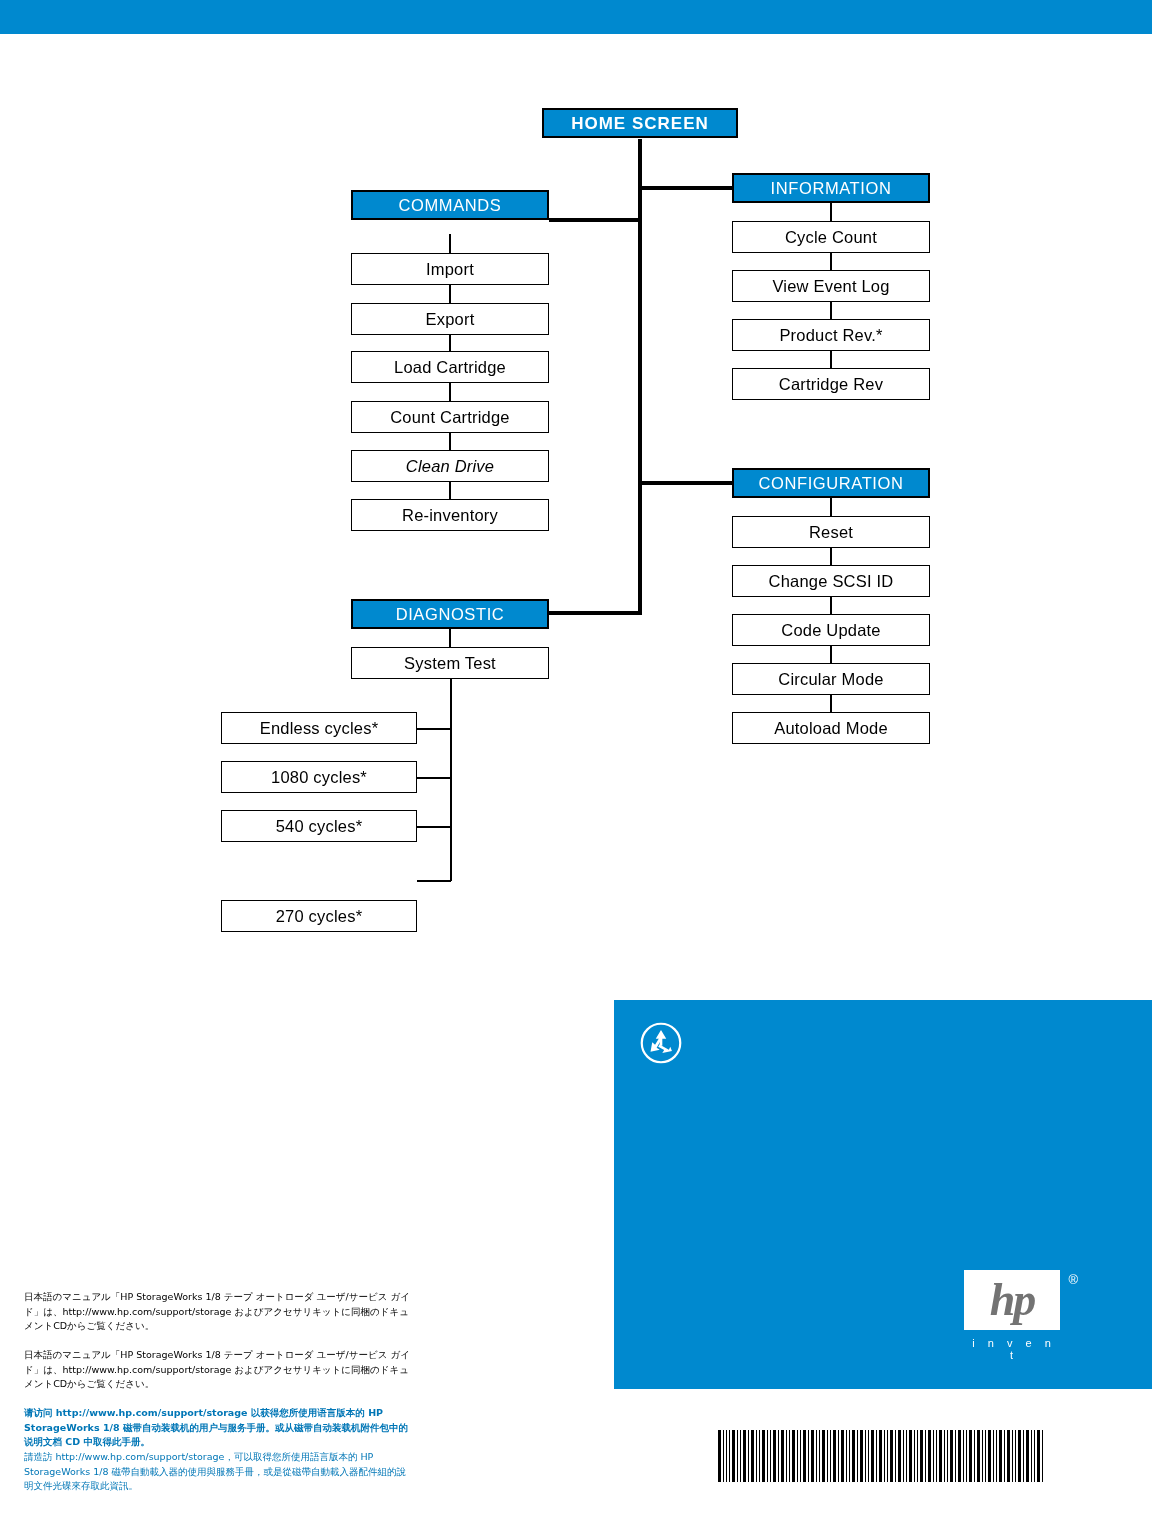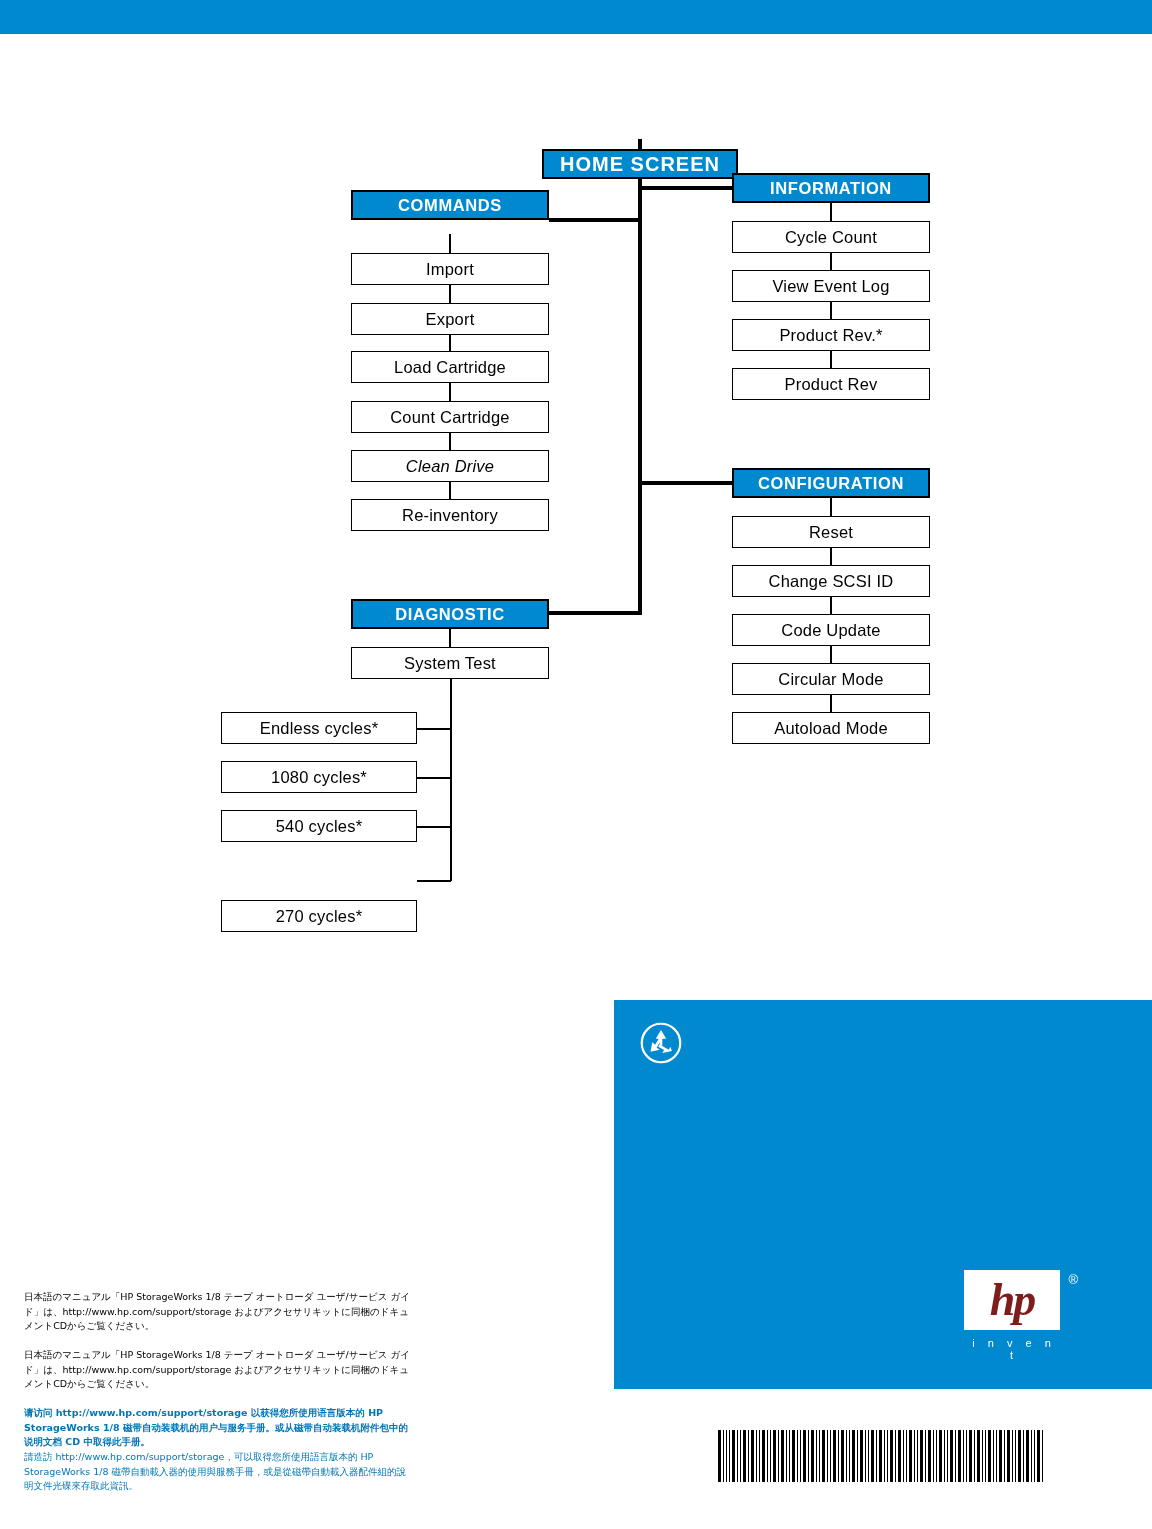--- a/index.html
+++ b/index.html
@@ -38,32 +38,31 @@
     font-size: 16.5px;
     line-height: 1;
     display: flex;
     align-items: center;
     justify-content: center;
     letter-spacing: 0.2px;
   }
   .node.header {
     background: #0089cf;
     color: #ffffff;
-    font-weight: bold;
+    font-weight: normal;
     border: 2.5px solid #000;
     letter-spacing: 0.6px;
   }
   .node.title {
     background: #0089cf;
     color: #ffffff;
     font-weight: bold;
     border: 2.5px solid #000;
-    font-size: 20px;
+    font-size: 17px;
     letter-spacing: 1px;
-    margin-top: 41px;
   }
   .line {
     position: absolute;
     background: #000;
   }
   .footnote {
     position: absolute;
     font-size: 14.5px;
     color: #000;
     letter-spacing: 0.2px;
@@ -98,21 +97,21 @@
     position: relative;
     display: flex;
     align-items: center;
     justify-content: center;
   }
   .hp-box span {
     font-family: "Liberation Serif", serif;
     font-style: italic;
     font-weight: bold;
     font-size: 46px;
-    color: #7f1d1d;
+    color: #737373;
     line-height: 1;
     letter-spacing: -2px;
   }
   .hp-reg {
     position: absolute;
     right: -18px;
     top: 2px;
     color: #ffffff;
     font-size: 13px;
   }
@@ -199,21 +198,21 @@
   <div class="node" style="left:351px; top:303px; width:198px; height:32px;">Export</div>
   <div class="node" style="left:351px; top:351px; width:198px; height:32px;">Load Cartridge</div>
   <div class="node" style="left:351px; top:401px; width:198px; height:32px;">Count Cartridge</div>
   <div class="node" style="left:351px; top:450px; width:198px; height:32px;font-style:italic;">Clean Drive</div>
   <div class="node" style="left:351px; top:499px; width:198px; height:32px;">Re-inventory</div>
 
   <div class="node header" style="left:732px; top:173px; width:198px; height:30px;">INFORMATION</div>
   <div class="node" style="left:732px; top:221px; width:198px; height:32px;">Cycle Count</div>
   <div class="node" style="left:732px; top:270px; width:198px; height:32px;">View Event Log</div>
   <div class="node" style="left:732px; top:319px; width:198px; height:32px;">Product Rev.*</div>
-  <div class="node" style="left:732px; top:368px; width:198px; height:32px;">Product Rev</div>
+  <div class="node" style="left:732px; top:368px; width:198px; height:32px;">Cartridge Rev</div>
 
   <div class="node header" style="left:732px; top:468px; width:198px; height:30px;">CONFIGURATION</div>
   <div class="node" style="left:732px; top:516px; width:198px; height:32px;">Reset</div>
   <div class="node" style="left:732px; top:565px; width:198px; height:32px;">Change SCSI ID</div>
   <div class="node" style="left:732px; top:614px; width:198px; height:32px;">Code Update</div>
   <div class="node" style="left:732px; top:663px; width:198px; height:32px;">Circular Mode</div>
   <div class="node" style="left:732px; top:712px; width:198px; height:32px;">Autoload Mode</div>
 
   <div class="node header" style="left:351px; top:599px; width:198px; height:30px;">DIAGNOSTIC</div>
   <div class="node" style="left:351px; top:647px; width:198px; height:32px;">System Test</div>

